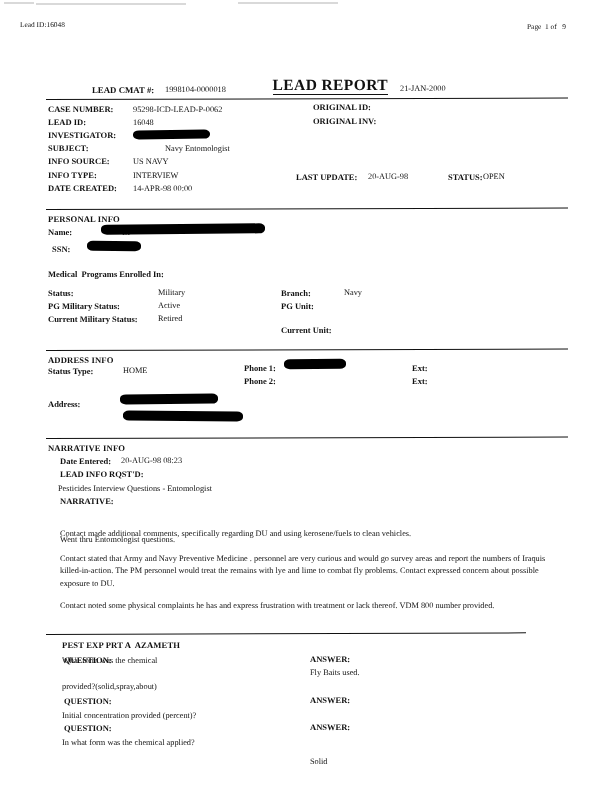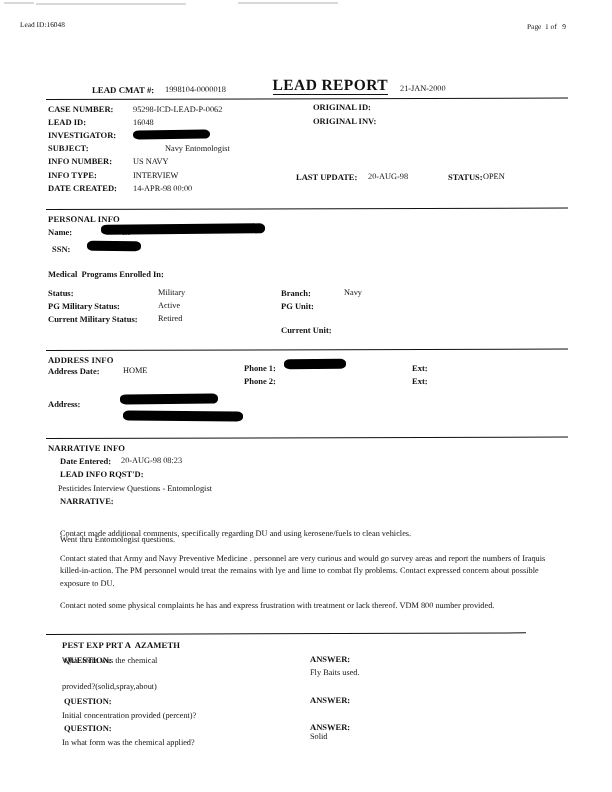--- a/index.html
+++ b/index.html
@@ -99,21 +99,21 @@
 
 <div class="abs scan t-label" style="left:48px; top:117px;">LEAD ID:</div>
 <div class="abs scan t-value" style="left:133px; top:118px;">16048</div>
 
 <div class="abs scan t-label" style="left:48px; top:130px;">INVESTIGATOR:</div>
 <div class="redact r1" style="left:133px; top:130px; width:77px; height:9px;"></div>
 
 <div class="abs scan t-label" style="left:48px; top:143px;">SUBJECT:</div>
 <div class="abs scan t-value" style="left:133px; top:144px;padding-left:32px;">Navy Entomologist</div>
 
-<div class="abs scan t-label" style="left:48px; top:156px;">INFO NUMBER:</div>
+<div class="abs scan t-label" style="left:48px; top:156px;">INFO SOURCE:</div>
 <div class="abs scan t-value" style="left:133px; top:157px;">US NAVY</div>
 
 <div class="abs scan t-label" style="left:48px; top:170px;">INFO TYPE:</div>
 <div class="abs scan t-value" style="left:133px; top:171px;">INTERVIEW</div>
 
 <div class="abs scan t-label" style="left:48px; top:183px;">DATE CREATED:</div>
 <div class="abs scan t-value" style="left:133px; top:184px;">14-APR-98 00:00</div>
 
 <div class="abs scan t-label" style="left:313px; top:102px;">ORIGINAL ID:</div>
 <div class="abs scan t-value" style="left:400px; top:102px;"></div>
@@ -155,21 +155,21 @@
 <div class="abs scan t-label" style="left:281px; top:301px;">PG Unit:</div>
 <div class="abs scan t-value" style="left:344px; top:301px;"></div>
 
 <div class="abs scan t-label" style="left:281px; top:325px;">Current Unit:</div>
 <div class="abs scan t-value" style="left:344px; top:325px;"></div>
 
 <div class="rule tilt" style="top:350px;"></div>
 
 <div class="abs scan t-section" style="left:48px; top:355px;font-family:Liberation Serif, serif;">ADDRESS INFO</div>
 
-<div class="abs scan t-label" style="left:48px; top:366px;">Address Date:</div>
+<div class="abs scan t-label" style="left:48px; top:366px;">Status Type:</div>
 <div class="abs scan t-value" style="left:123px; top:366px;">HOME</div>
 
 <div class="abs scan t-label" style="left:244px; top:363px;">Phone 1:</div>
 <div class="redact r2" style="left:284px; top:359px; width:62px; height:10px;"></div>
 
 <div class="abs scan t-label" style="left:244px; top:376px;">Phone 2:</div>
 <div class="abs scan t-value" style="left:284px; top:376px;"></div>
 
 <div class="abs scan t-label" style="left:412px; top:363px;">Ext:</div>
 <div class="abs scan t-value" style="left:440px; top:363px;"></div>
@@ -212,13 +212,13 @@
 <div class="abs scan t-body" style="left:310px; top:668px;">Fly Baits used.</div>
 
 <div class="abs scan t-label" style="left:64px; top:696px;">QUESTION:</div>
 <div class="abs scan t-body" style="left:62px; top:711px;">Initial concentration provided (percent)?</div>
 <div class="abs scan t-label" style="left:310px; top:695px;">ANSWER:</div>
 <div class="abs scan t-body" style="left:310px; top:709px;"></div>
 
 <div class="abs scan t-label" style="left:64px; top:723px;">QUESTION:</div>
 <div class="abs scan t-body" style="left:62px; top:738px;">In what form was the chemical applied?</div>
 <div class="abs scan t-label" style="left:310px; top:722px;">ANSWER:</div>
-<div class="abs scan t-body" style="left:310px; top:732px;">Solid</div>
+<div class="abs scan t-body" style="left:310px; top:757px;">Solid</div>
 
 </body></html>

